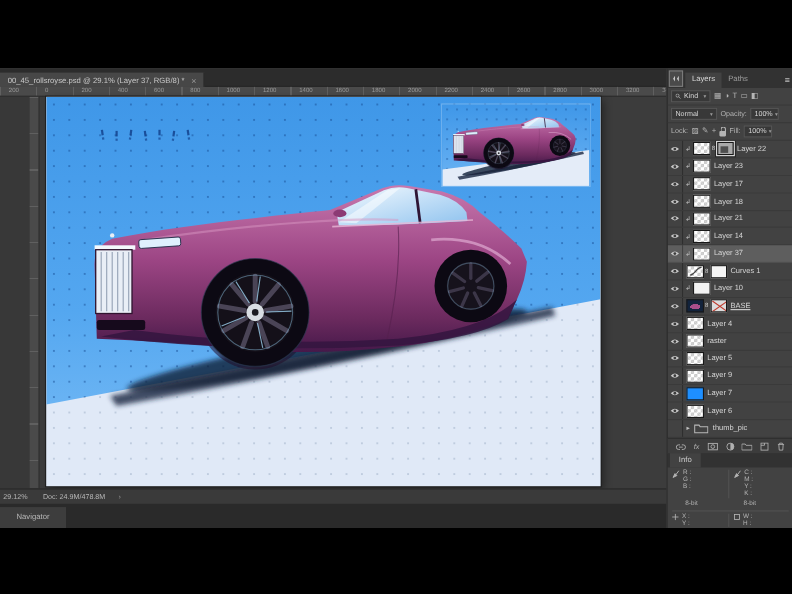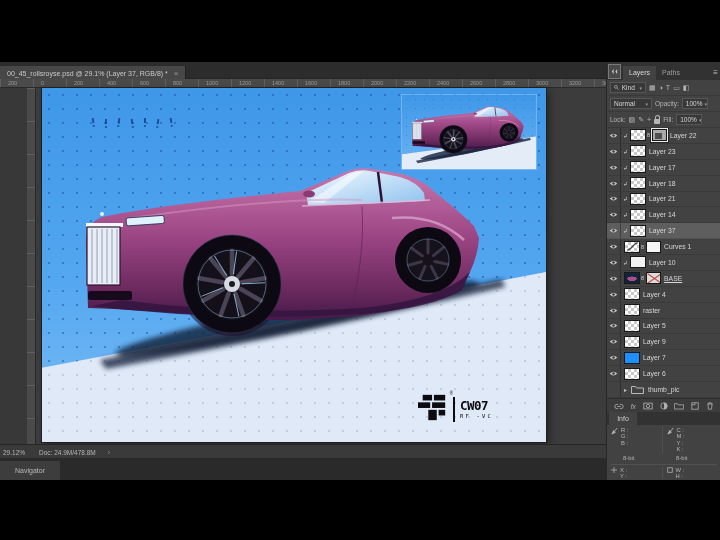--- a/index.html
+++ b/index.html
@@ -273,40 +273,20 @@
             <div class="scribble" style="left: 128px; top: 30px; transform: rotate(-8deg);"></div>
           </div>
         <svg class="car-main" viewBox="0 0 450 215">
           <use href="#car-sym"></use>
         </svg>
         <div class="ref-thumb">
           <svg class="ref-svg" viewBox="0 0 450 215">
             <use href="#car-sym"></use>
           </svg>
         </div>
-        <div class="logo">
-          <span class="logo-mark-wrap">
-            <svg width="30" height="27" viewBox="0 0 32 27">
-                <g fill="#0b0b10">
-              <rect x="5" y="0" width="10" height="6"></rect>
-                  <rect x="17" y="0" width="12" height="6"></rect>
-              <rect x="0" y="8" width="13" height="6"></rect>
-                  <rect x="15" y="8" width="14" height="6"></rect>
-              <rect x="11" y="16" width="9" height="11"></rect>
-                  <rect x="22" y="16" width="7" height="6"></rect>
-            </g>
-              </svg>
-            <span class="logo-reg">®</span>
-          </span>
-          <span class="logo-div"></span>
-          <span class="logo-col">
-            <span class="logo-title">CW07</span>
-            <span class="logo-sub">RF -VC</span>
-          </span>
-        </div>
       </div>
 
       <div class="statusbar">
         <span class="st-zoom">29.12%</span>
         <span class="st-doc">Doc: 24.9M/478.8M</span>
         <span class="st-fly">›</span>
       </div>
       <div class="nav-strip">
         <div class="nav-tab">Navigator</div>
       </div>

